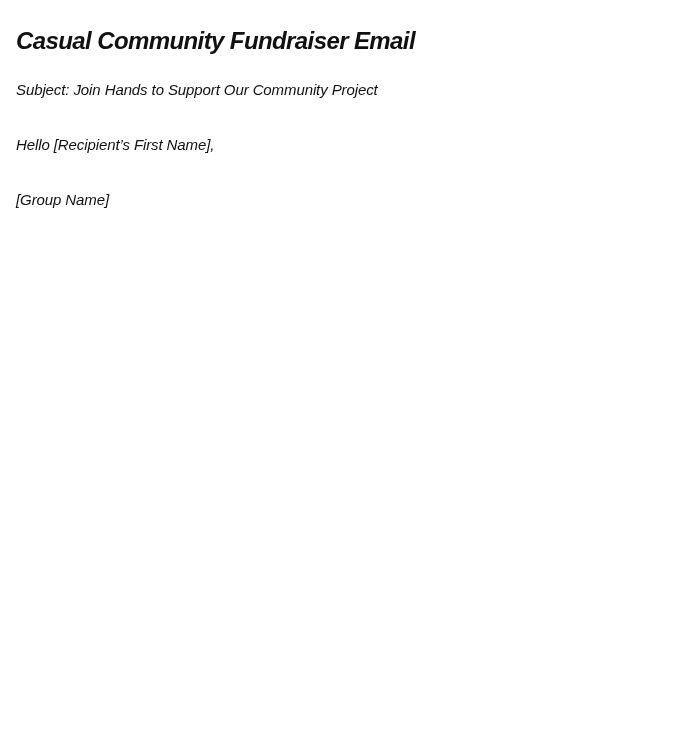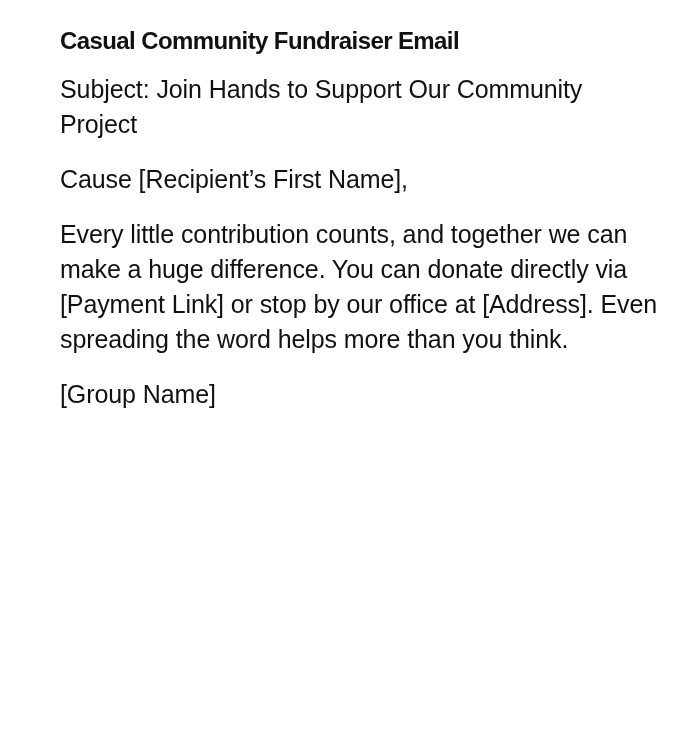--- a/index.html
+++ b/index.html
@@ -1,22 +1,21 @@
 <!DOCTYPE html>
 <html><head>
 <meta charset="utf-8">
 <style>
   html, body { margin: 0; padding: 0; background: #ffffff; }
   body { width: 700px; height: 746px; overflow: hidden; font-family: "Liberation Sans", sans-serif; color: #111111; }
-  .page { padding: 24px 40px 0 60px; }
+  .page { padding: 24px 40px 0 16px; font-style: italic; }
   h1 { font-size: 24px; font-weight: bold; margin: 0 0 14px 0; letter-spacing: -0.6px; line-height: 34px; }
-  p { font-size: 25px; line-height: 35px; margin: 0 0 20px 0; letter-spacing: -0.1px; }
+  p { font-size: 15px; line-height: 35px; margin: 0 0 20px 0; letter-spacing: -0.1px; }
 </style>
 </head>
 <body>
 
 <div class="page">
   <h1>Casual Community Fundraiser Email</h1>
   <p>Subject: Join Hands to Support Our Community Project</p>
-  <p>Cause [Recipient’s First Name],</p>
-  <p>Every little contribution counts, and together we can make a huge difference. You can donate directly via [Payment Link] or stop by our office at [Address]. Even spreading the word helps more than you think.</p>
+  <p>Hello [Recipient’s First Name],</p>
   <p>[Group Name]</p>
 </div>
 
 </body></html>

